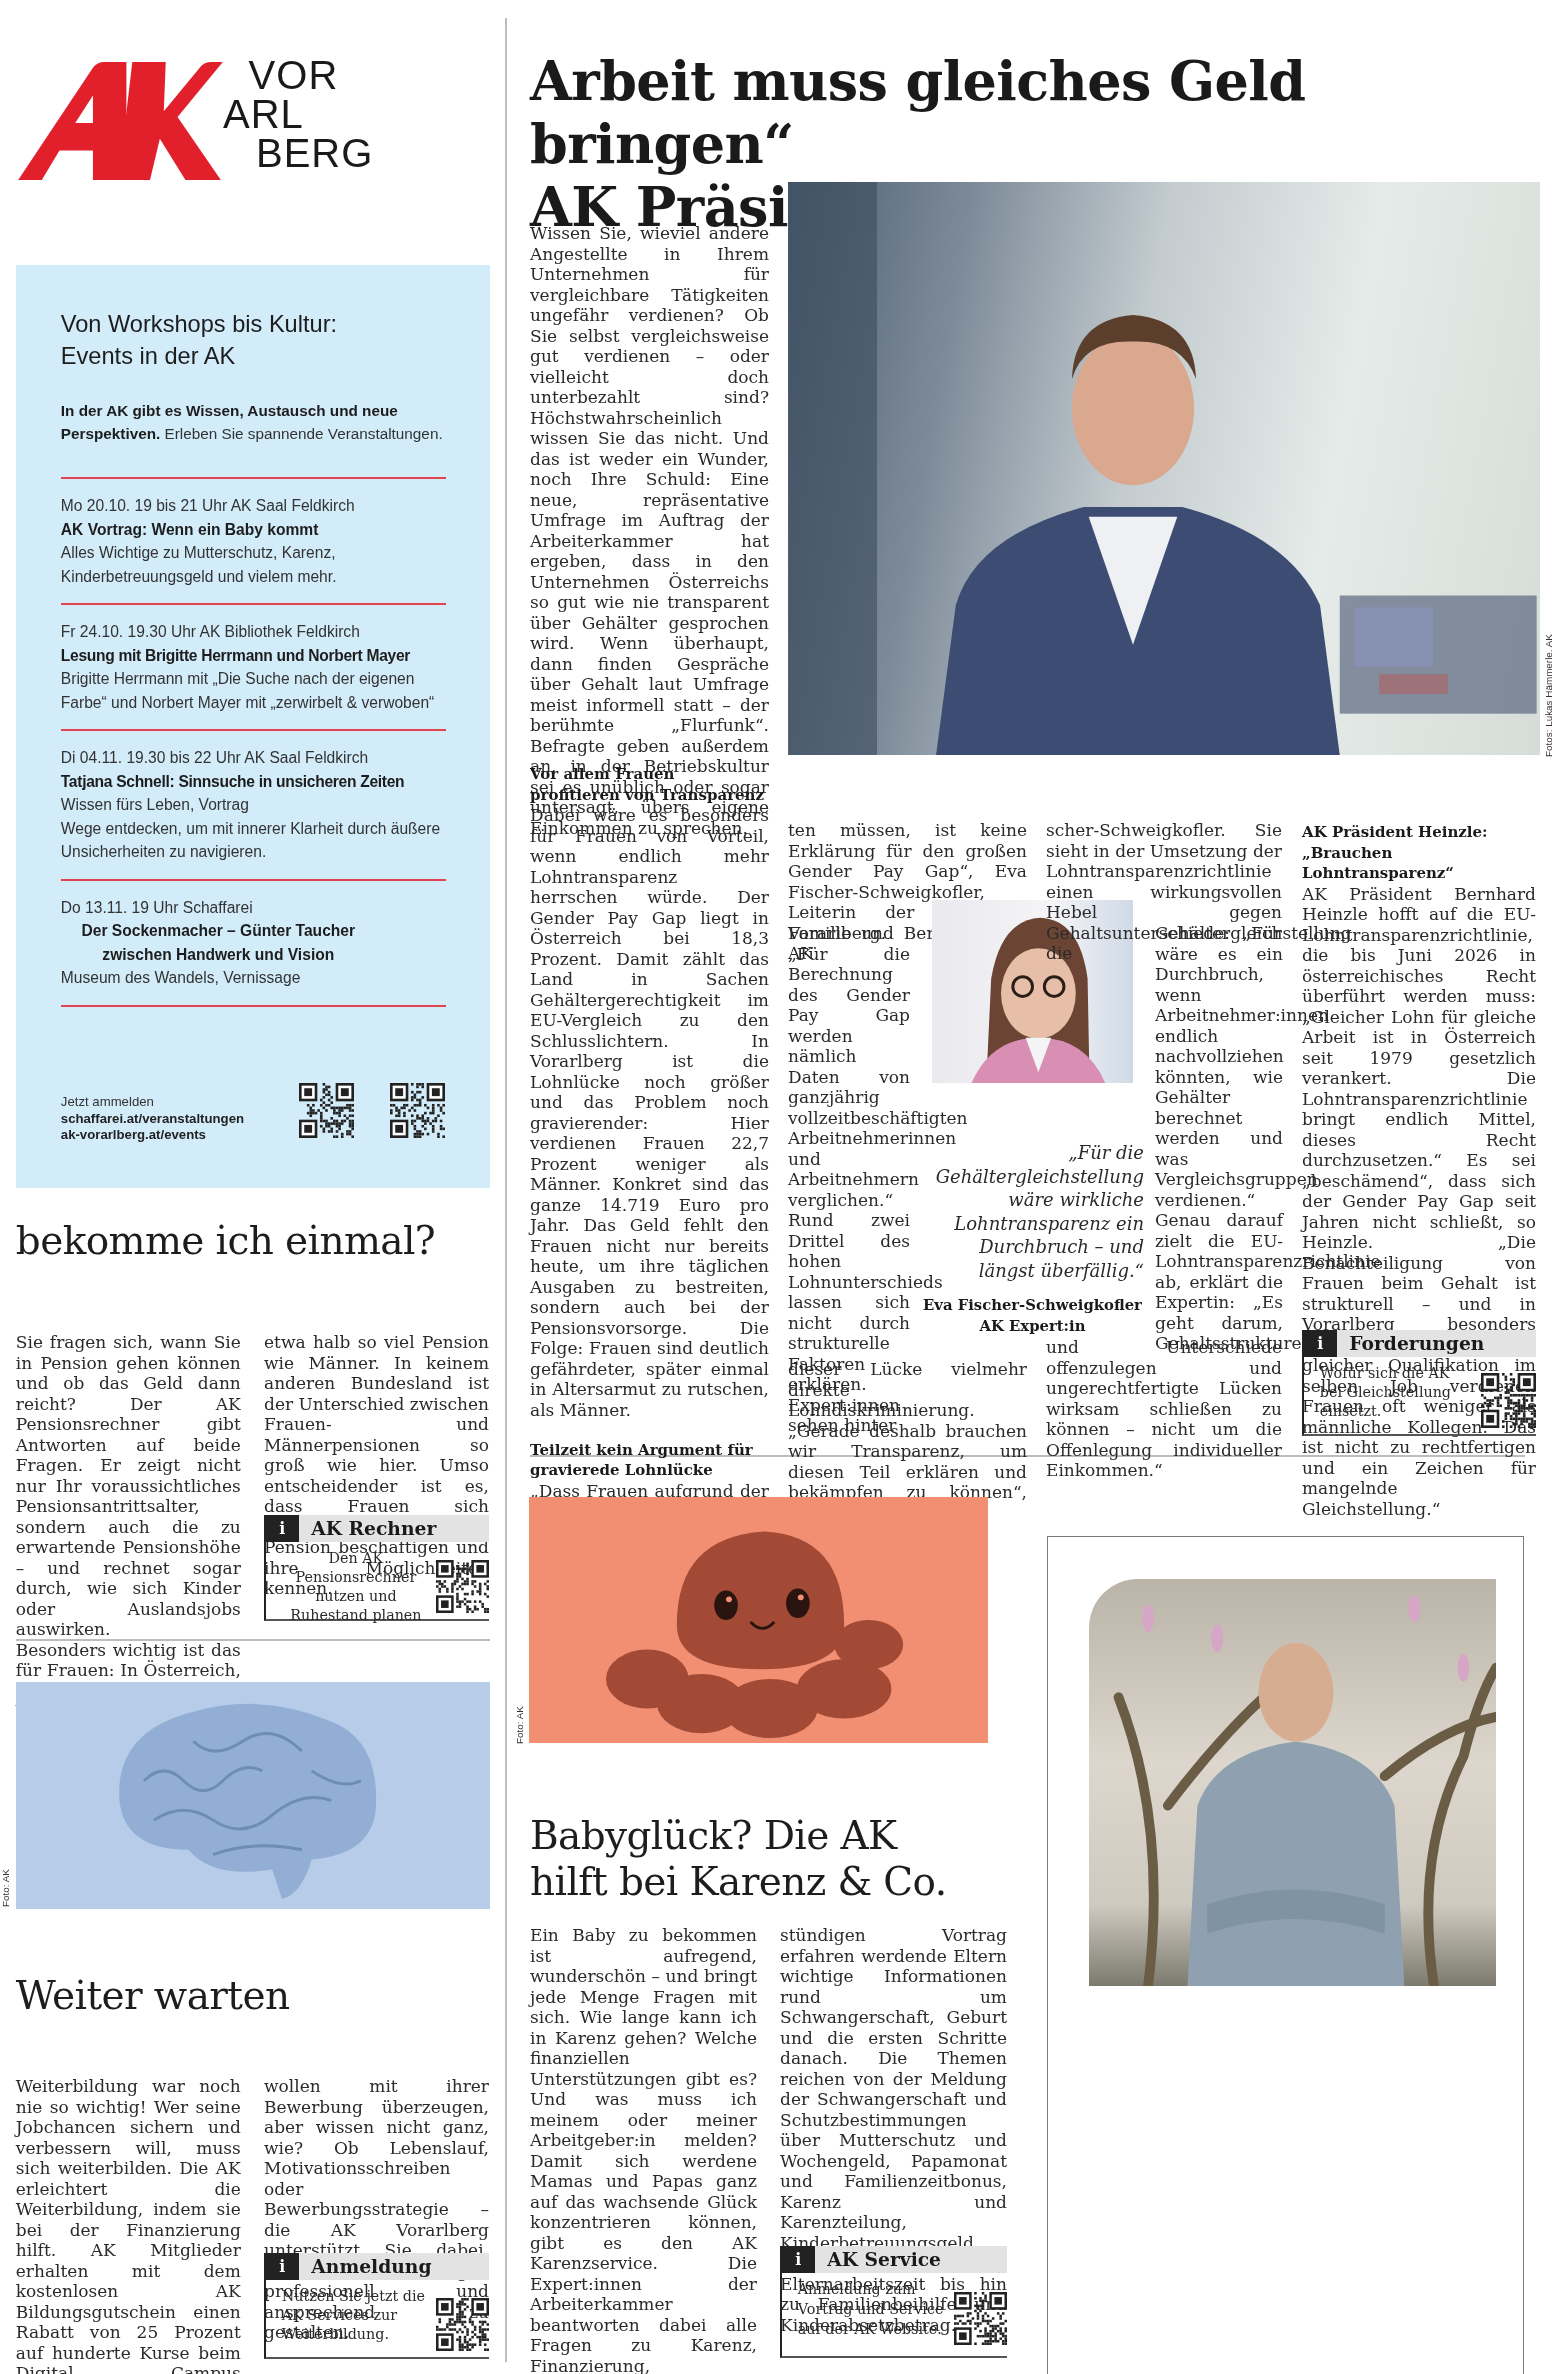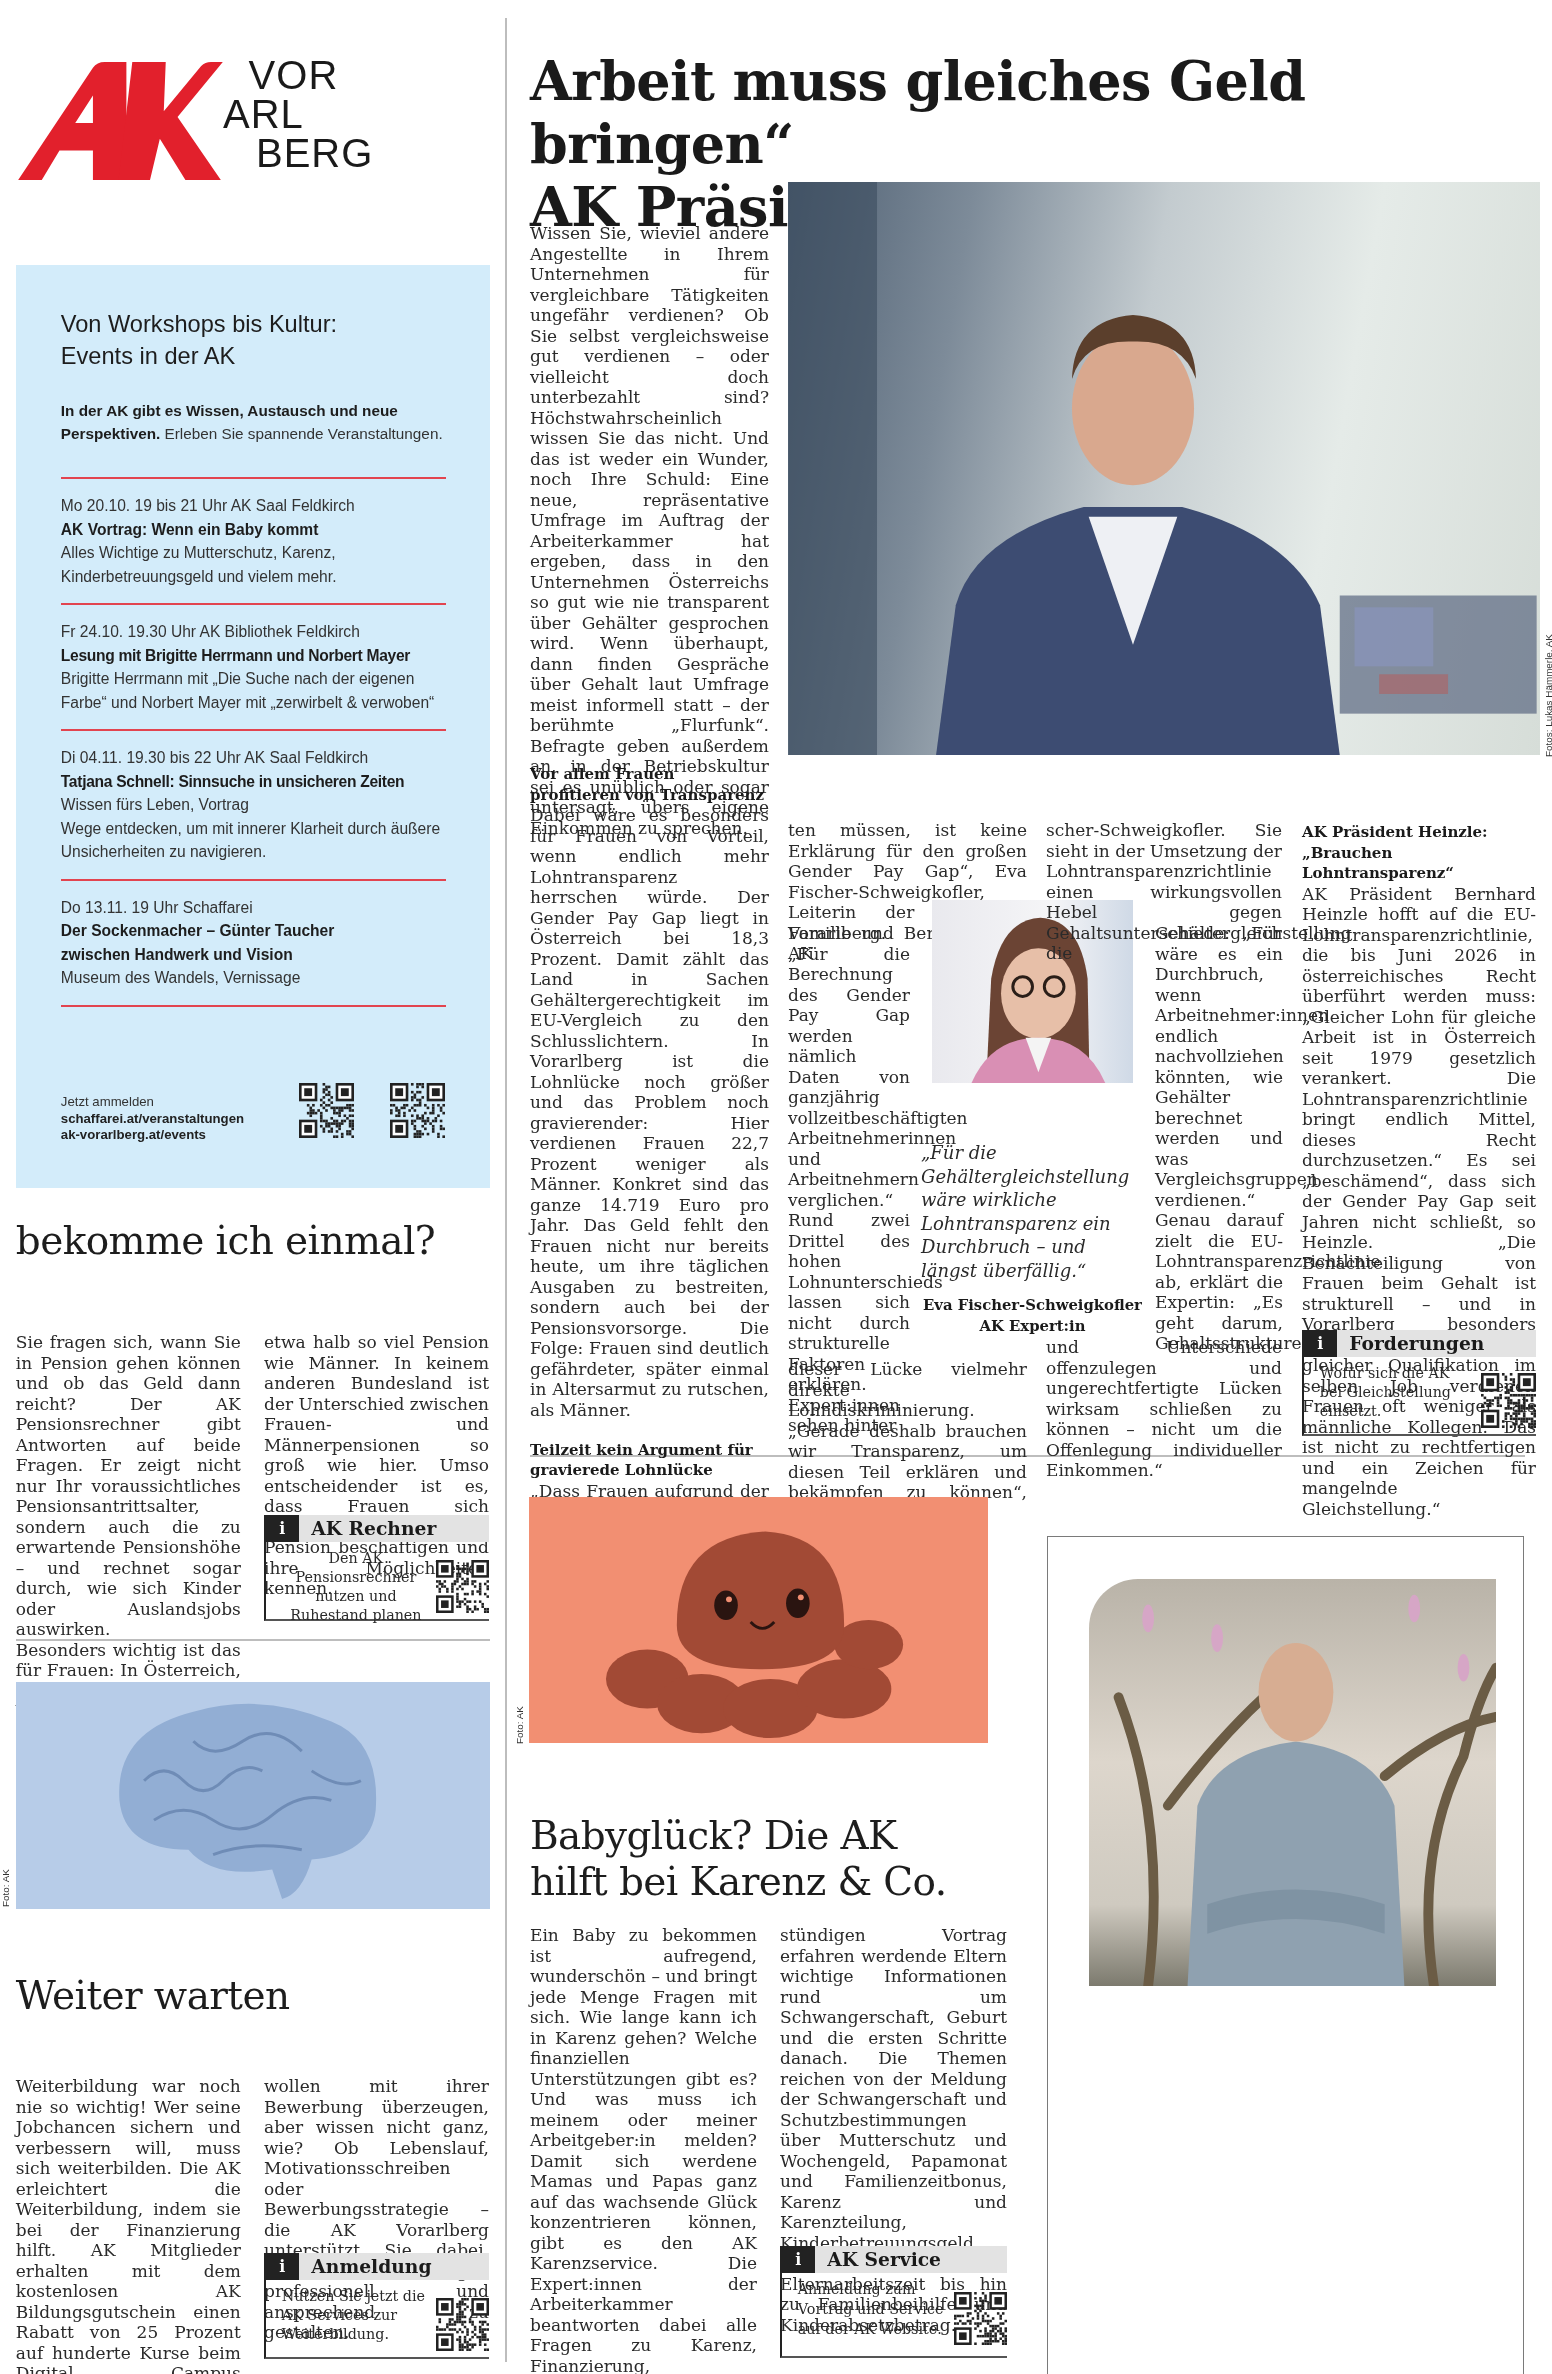--- a/index.html
+++ b/index.html
@@ -44,21 +44,21 @@
   .infobox { position: absolute; border-left: 2px solid #222; border-bottom: 2px solid #555; }
   .infobox .ib-head { height: 26.6px; display: flex; align-items: center; background: #e3e3e3; }
   .infobox .ib-i { width: 32.5px; height: 26.6px; background: #222; color: #fff; font-family: "DejaVu Serif", serif; font-weight: bold; font-size: 15.8px; display: flex; align-items: center; justify-content: center; }
   .infobox .ib-title { padding-left: 12.8px; font-family: "DejaVu Serif", serif; font-weight: bold; font-size: 18.7px; color: #1a1a1a; }
   .infobox .ib-body { position: relative; padding: 7.9px 0 5.9px 15.8px; font-family: "DejaVu Serif", serif; font-size: 14.8px; line-height: 20.7px; color: #2a2a2a; }
 
   
   .photo { position: absolute; overflow: hidden; }
   .credit { position: absolute; font-family: "Liberation Sans", sans-serif; font-size: 9.9px; color: #333; transform-origin: left top; transform: rotate(-90deg); white-space: nowrap; }
 
-  .pullquote { font-family: "DejaVu Serif", serif; font-style: italic; font-size: 18px; line-height: 23.6px; color: #2a2a2a; text-align: left; }
+  .pullquote { font-family: "DejaVu Serif", serif; font-style: italic; font-size: 18px; line-height: 23.6px; color: #2a2a2a; text-align: right; }
   .pq-author { font-family: "DejaVu Serif", serif; font-weight: bold; font-size: 14.8px; line-height: 20.7px; text-align: center; color: #1a1a1a; }
 
   
   .ad-box { left: 1047px; top: 1496px; width: 477px; height: 882px; border: 1.5px solid #7a7a7a; }
   .ad-headline { font-family: "Liberation Sans", sans-serif; font-size: 30.5px; line-height: 39px; color: #1d1d1d; font-weight: normal; }
   .ad-headline .hl { text-decoration: underline; text-decoration-color: #e2202c; text-decoration-thickness: 2px; text-underline-offset: 3.9px; }
   .ad-sub { font-family: "Liberation Sans", sans-serif; font-size: 17.7px; line-height: 28.6px; color: #333; }
   .ad-url { color: #e2202c; }
   .ad-brand { font-family: "Liberation Sans", sans-serif; font-size: 23.6px; letter-spacing: 1px; color: #1d1d1d; }
 </style>
@@ -106,21 +106,21 @@
     <div class="event-sep"></div>
     <div class="event">
       <div>Di  04.11.  19.30 bis 22 Uhr  AK Saal Feldkirch</div>
       <div class="ev-title" style="white-space:nowrap; letter-spacing:-0.3px;">Tatjana Schnell: Sinnsuche in unsicheren Zeiten</div>
       <div style="white-space:pre-line;">Wissen fürs Leben, Vortrag
 Wege entdecken, um mit innerer Klarheit durch äußere Unsicherheiten zu navigieren.</div>
     </div>
     <div class="event-sep"></div>
     <div class="event">
       <div>Do  13.11.  19 Uhr  Schaffarei</div>
-      <div class="ev-title" style="width:315px;">Der Sockenmacher – Günter Taucher zwischen Handwerk und Vision</div>
+      <div class="ev-title" style="width:315px;text-align:center;">Der Sockenmacher – Günter Taucher zwischen Handwerk und Vision</div>
       <div>Museum des Wandels, Vernissage</div>
     </div>
     <div class="event-sep"></div>
   </div>
   <div class="events-footer sans">
     <div>Jetzt ammelden</div>
     <div class="url">schaffarei.at/veranstaltungen</div>
     <div class="url">ak-vorarlberg.at/events</div>
   </div>
   <div class="qrcode" style="left:283px; top:818px; width:55px; height:55px;"><svg width="55" height="55" viewBox="0 0 21 21">

